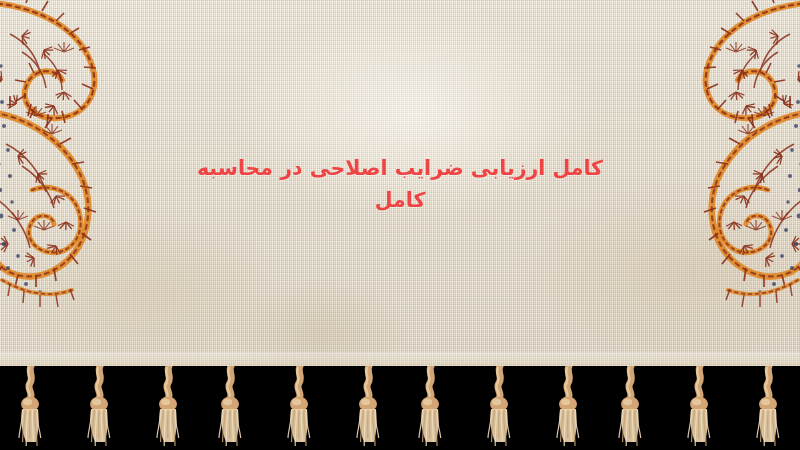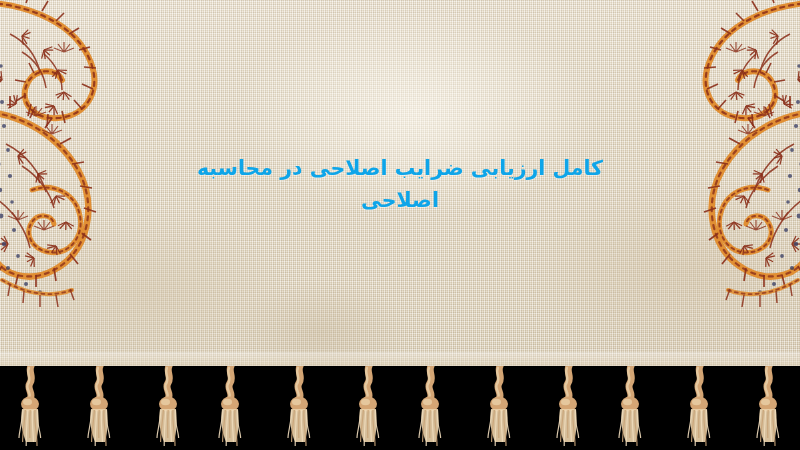--- a/index.html
+++ b/index.html
@@ -65,21 +65,21 @@
   .paisley.right { right: -8px; transform: scaleX(-1); }
 
   
   .title-block {
     position: absolute;
     left: 0;
     top: 152px;
     width: 800px;
     text-align: center;
     direction: rtl;
-    color: #0ea5e9;
+    color: #ef4444;
     font-weight: bold;
     font-size: 20.5px;
     line-height: 32px;
     letter-spacing: 0px;
     text-shadow: 0 1px 0 rgba(255,255,255,0.35);
   }
   .title-line { display: block; white-space: nowrap; }
 
   
   .fringe {
@@ -280,21 +280,21 @@
     </g>
     <path d="M10,286 C34,300 58,304 80,296" fill="none" stroke="#e08b2c" stroke-width="4" stroke-linecap="round" opacity="0.85"></path>
     <path d="M10,286 C34,300 58,304 80,296" fill="none" stroke="#8b2f1a" stroke-width="1.8" stroke-linecap="round" opacity="0.75" stroke-dasharray="3 4"></path>
     <g stroke="#8b2f1a" stroke-width="1.5" fill="none" opacity="0.85">
       <path d="M18,290 L16,302 M32,297 L31,309 M48,301 L48,313 M64,301 L66,313 M78,295 L82,306"></path>
     </g>
   </svg>
 
   <div class="title-block">
     <span class="title-line">کامل ارزیابی ضرایب اصلاحی در محاسبه</span>
-    <span class="title-line">اصلاحی</span>
+    <span class="title-line">کامل</span>
   </div>
 
   <div class="fringe" id="fringe">
       <div class="tassel" style="left: 14.3333px;"><svg viewBox="0 0 34 82" width="34" height="82">
           <path d="M17,0 C14,6 20,11 16,17 C12,23 20,27 16,33" stroke="#d4a574" stroke-width="7" fill="none" stroke-linecap="round"></path>
           <path d="M15,2 C12,7 18,12 14,18 C11,23 18,27 15,32" stroke="#e8cfa8" stroke-width="2.4" fill="none" stroke-linecap="round" opacity="0.85"></path>
           <ellipse cx="16" cy="38" rx="9" ry="7.5" fill="#d4a574"></ellipse>
           <ellipse cx="13.5" cy="36" rx="4.5" ry="3.2" fill="#e8cfa8" opacity="0.8"></ellipse>
           <path d="M8,43 C6,55 8,66 12,76 L22,76 C25,64 25,53 24,43 Z" fill="#e8cfa8" opacity="0.92"></path>
           <path d="M9,44 C8,58 5,66 5,72" stroke="#f0dcbc" stroke-width="1.2" fill="none" opacity="0.9"></path>

